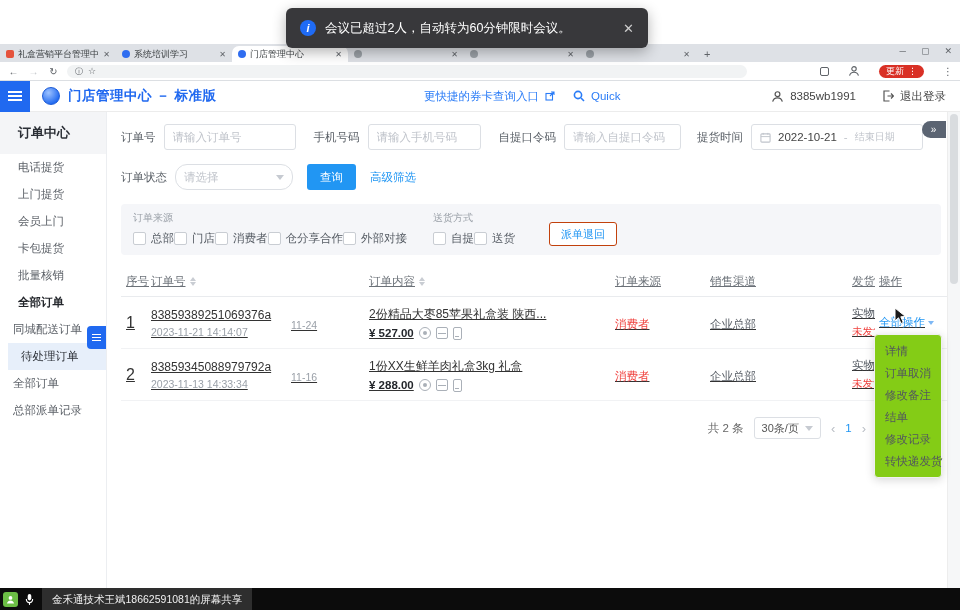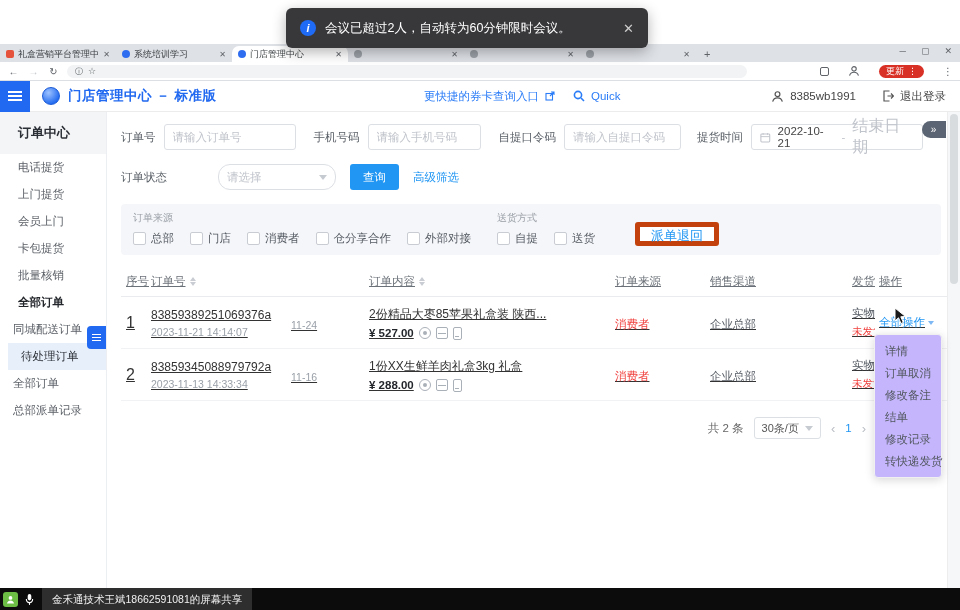--- a/index.html
+++ b/index.html
@@ -60,34 +60,34 @@
   .frow{display:flex;align-items:center;height:26px;margin-bottom:14px;}
   .flabel{font-size:11.5px;color:#595f66;margin-right:8px;white-space:nowrap;}
   .finput{height:26px;border:1px solid #dcdfe4;border-radius:3px;padding:0 8px;font-size:11.5px;color:#333;outline:none;font-family:inherit;background:#fff;}
   .finput::placeholder{color:#c0c4cb;}
   .w-order{width:132px;margin-right:18px;}
   .w-phone{width:113px;margin-right:18px;}
   .w-code{width:117px;margin-right:16px;}
   .daterange{height:26px;border:1px solid #dcdfe4;border-radius:3px;display:flex;align-items:center;padding:0 8px;gap:7px;width:172px;cursor:pointer;}
   .dval{font-size:11.5px;color:#444;}
   .dsep{color:#c0c4cb;font-size:11.5px;}
-  .dend{font-size:16px;color:#c0c4cb;}
-  .select{height:26px;border:1px solid #dcdfe4;border-radius:12px;display:flex;align-items:center;justify-content:space-between;padding:0 8px;width:118px;margin-right:14px;background:#fff;cursor:pointer;margin-left:43px;}
+  .dend{font-size:10px;color:#c0c4cb;}
+  .select{height:26px;border:1px solid #dcdfe4;border-radius:12px;display:flex;align-items:center;justify-content:space-between;padding:0 8px;width:118px;margin-right:14px;background:#fff;cursor:pointer;}
   .select .ph{font-size:11.5px;color:#c0c4cb;}
   .caret{width:0;height:0;border-left:4px solid transparent;border-right:4px solid transparent;border-top:5px solid #c6cad1;}
   .btn-primary{height:26px;padding:0 13px;background:#2196f3;color:#fff;border:none;border-radius:3px;font-size:11.5px;font-family:inherit;cursor:pointer;margin-right:14px;}
   .adv{font-size:11.5px;color:#2196f3;cursor:pointer;}
 
   .panel{width:820px;background:#f5f6f9;border-radius:4px;padding:7px 12px 9px;display:flex;align-items:flex-end;gap:26px;margin-bottom:12px;}
   .pgroup{display:flex;flex-direction:column;gap:6px;}
   .plabel{font-size:10px;color:#9aa0a8;}
-  .pchecks{display:flex;gap:16px;}
+  .pchecks{display:flex;}
   .chk{display:flex;align-items:center;gap:5px;font-size:11.5px;color:#555b63;cursor:pointer;white-space:nowrap;}
   .box{width:13px;height:13px;border:1px solid #c9cdd3;border-radius:2px;background:#fff;flex:none;}
-  .btn-ghost{height:24px;padding:0 11px;background:#fff;border:5px solid #c2410c;color:#2196f3;border-radius:3px;font-size:13px;font-family:inherit;cursor:pointer;margin-left:14px;}
+  .btn-ghost{height:24px;padding:0 11px;background:#fff;border:1px solid #c2410c;color:#2196f3;border-radius:3px;font-size:11px;font-family:inherit;cursor:pointer;margin-left:8px;}
 
   .table{width:840px;}
   .thead{display:flex;height:30px;align-items:center;border-bottom:1px solid #e9ebee;color:#6b7178;font-size:11.5px;}
   .trow{display:flex;height:52px;align-items:center;border-bottom:1px solid #f1f2f4;}
   .c{padding-right:6px;overflow:hidden;white-space:nowrap;flex:none;text-decoration:underline;}
   .c-idx{width:30px;padding-left:5px;}
   .c-no{width:140px;}
   .c-frag{width:70px;}
   .c-content{width:240px;padding-left:8px;}
   .c-src{width:96px;padding-left:14px;}
@@ -117,21 +117,21 @@
 
   .pager{display:flex;align-items:center;justify-content:flex-end;width:745px;gap:10px;margin-top:16px;font-size:11.5px;color:#666;}
   .psize{height:22px;border:1px solid #dcdfe4;border-radius:3px;display:flex;align-items:center;gap:6px;padding:0 7px;font-size:11px;color:#555;cursor:pointer;}
   .pg-btn{color:#b9bec5;font-size:13px;cursor:pointer;}
   .pg-cur{color:#2196f3;cursor:pointer;}
 
   .collapse-tag{position:absolute;right:14px;top:121px;width:24px;height:17px;background:#5b6472;color:#fff;border-radius:9px 0 0 9px;font-size:10px;display:flex;align-items:center;justify-content:center;letter-spacing:1px;cursor:pointer;z-index:20;}
   .pagescroll{position:absolute;right:0;top:112px;bottom:22px;width:13px;background:#f6f7f8;border-left:1px solid #ededed;z-index:10;}
   .thumb{margin:2px;height:170px;background:#d9dcdf;border-radius:5px;}
 
-  .dropdown{position:absolute;left:874px;top:334px;width:68px;background:#c4b5fd;border:1px solid #f0f0f0;border-radius:4px;box-shadow:0 2px 10px rgba(0,0,0,.16);padding:5px 0;z-index:40;}
+  .dropdown{position:absolute;left:874px;top:334px;width:68px;background:#84cc16;border:1px solid #f0f0f0;border-radius:4px;box-shadow:0 2px 10px rgba(0,0,0,.16);padding:5px 0;z-index:40;}
   .dd-item{height:22px;line-height:22px;padding-left:10px;font-size:11.5px;color:#52575e;cursor:pointer;white-space:nowrap;}
   .cursorsvg{position:absolute;left:894px;top:307px;z-index:50;}
 
   
   .sharebar{position:absolute;left:0;right:0;bottom:0;height:22px;background:#0c0c0c;display:flex;align-items:center;}
   .share-avatar{width:15px;height:15px;background:#6cbe45;border-radius:3px;margin-left:3px;display:flex;align-items:center;justify-content:center;flex:none;}
   .mic{margin-left:7px;display:flex;}
   .sharetext{margin-left:8px;background:#2e2e2e;color:#f0f0f0;font-size:10.5px;height:22px;line-height:22px;padding:0 10px;white-space:nowrap;}
 
   

